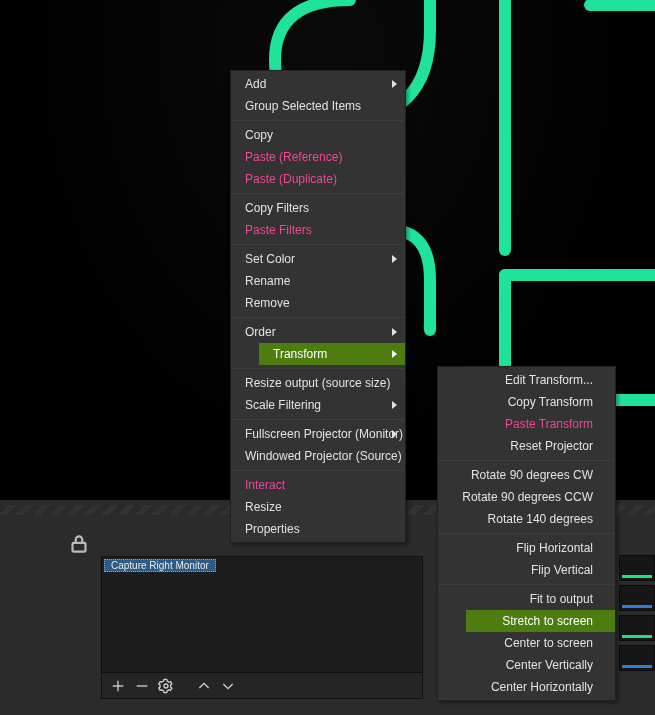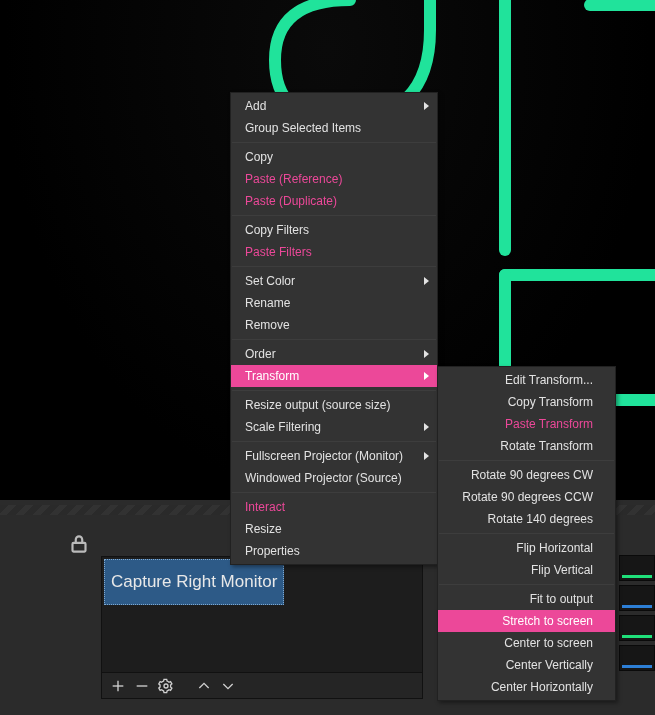--- a/index.html
+++ b/index.html
@@ -42,25 +42,25 @@
     background: #1d1d1d;
     border: 1px solid #111;
   }
   .sources-header-icon {
     position:absolute; left:66px; top:531px; width:26px; height:18px;
     color:#bbb;
   }
   .source-item {
     position: absolute;
     left: 2px; top: 2px;
-    padding: 12px 6px;
+    padding: 0 6px;
     background: #2d5a87;
     color: #e8e8e8;
     border: 1px dotted #7fa8cf;
-    font-size: 17px;
+    font-size: 10px;
   }
   .sources-toolbar {
     position: absolute;
     left: 0; bottom: 0; width: 100%; height: 26px;
     display: flex; align-items: center; gap: 4px;
     padding: 0 6px;
     background: #252525;
     border-top: 1px solid #111;
     color: #cfcfcf;
   }
@@ -72,36 +72,36 @@
   .tracks {
     position:absolute; right:0; top:555px; width:36px; height:160px;
   }
   .track-row { position:relative; height:26px; margin-bottom:4px; background:#161616; border:1px solid #0a0a0a; }
   .track-row .bar { position:absolute; left:2px; right:2px; bottom:2px; height:3px; background:#1fe07a; }
   .track-row.blue .bar { background:#2d7fd6; }
 
   
   .menu {
     position: absolute;
-    left: 230px; top: 92px;
-    width: 208px;
+    left: 230px; top: 70px;
+    width: 176px;
     background: #333333;
     border: 1px solid #212121;
     box-shadow: 2px 2px 4px rgba(0,0,0,.4);
     padding: 2px 0;
   }
   .menu-item {
     position: relative;
     padding: 4px 22px 4px 14px;
     color: #e2e2e2;
     white-space: nowrap;
     cursor: default;
   }
   .menu-item.disabled { color: #ec4899; }
-  .menu-item.highlight { background: #ec4899; color:#fff; }
+  .menu-item.highlight { background: #4d7c0f; color:#fff;margin-left:28px; }
   .menu-item.has-sub::after {
     content: "";
     position: absolute;
     right: 8px; top: 50%; transform: translateY(-50%);
     border-left: 5px solid currentColor;
     border-top: 4px solid transparent;
     border-bottom: 4px solid transparent;
   }
   .menu-sep { height:1px; margin:3px 1px; background:#262626; border-bottom:1px solid #3d3d3d; }
 
@@ -223,21 +223,21 @@
   <div class="menu-sep"></div>
   <div class="menu-item disabled"><span>Interact</span></div>
   <div class="menu-item"><span>Resize</span></div>
   <div class="menu-item"><span>Properties</span></div>
 </div>
 
 <div class="submenu">
   <div class="menu-item"><span>Edit Transform...</span></div>
   <div class="menu-item"><span>Copy Transform</span></div>
   <div class="menu-item disabled"><span>Paste Transform</span></div>
-  <div class="menu-item"><span>Rotate Transform</span></div>
+  <div class="menu-item"><span>Reset Projector</span></div>
   <div class="menu-sep"></div>
   <div class="menu-item"><span>Rotate 90 degrees CW</span></div>
   <div class="menu-item"><span>Rotate 90 degrees CCW</span></div>
   <div class="menu-item"><span>Rotate 140 degrees</span></div>
   <div class="menu-sep"></div>
   <div class="menu-item"><span>Flip Horizontal</span></div>
   <div class="menu-item"><span>Flip Vertical</span></div>
   <div class="menu-sep"></div>
   <div class="menu-item"><span>Fit to output</span></div>
   <div class="menu-item highlight"><span>Stretch to screen</span></div>

